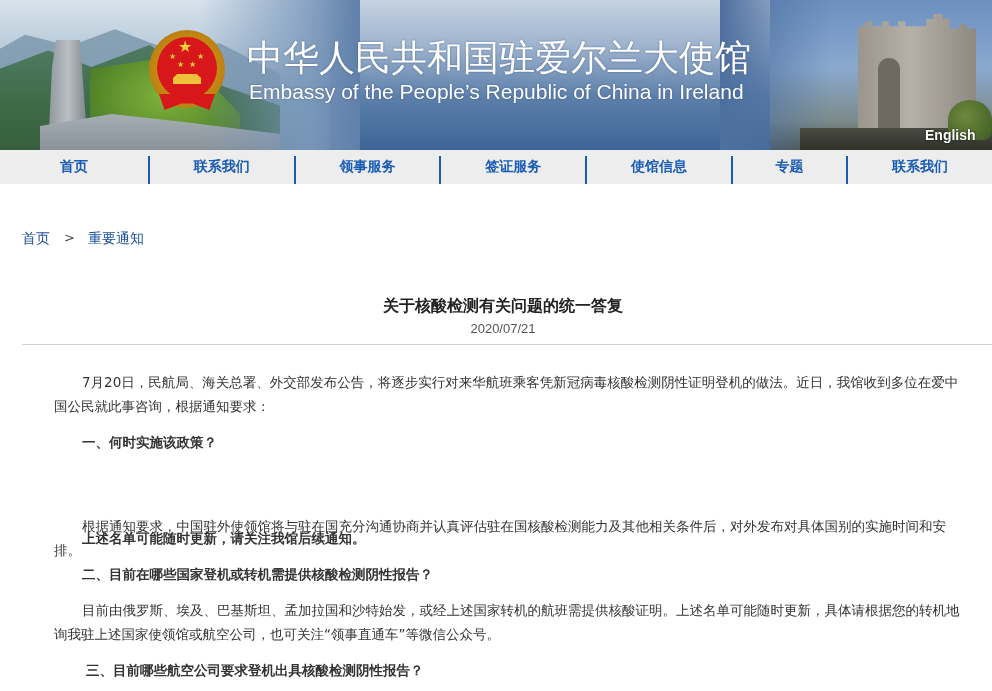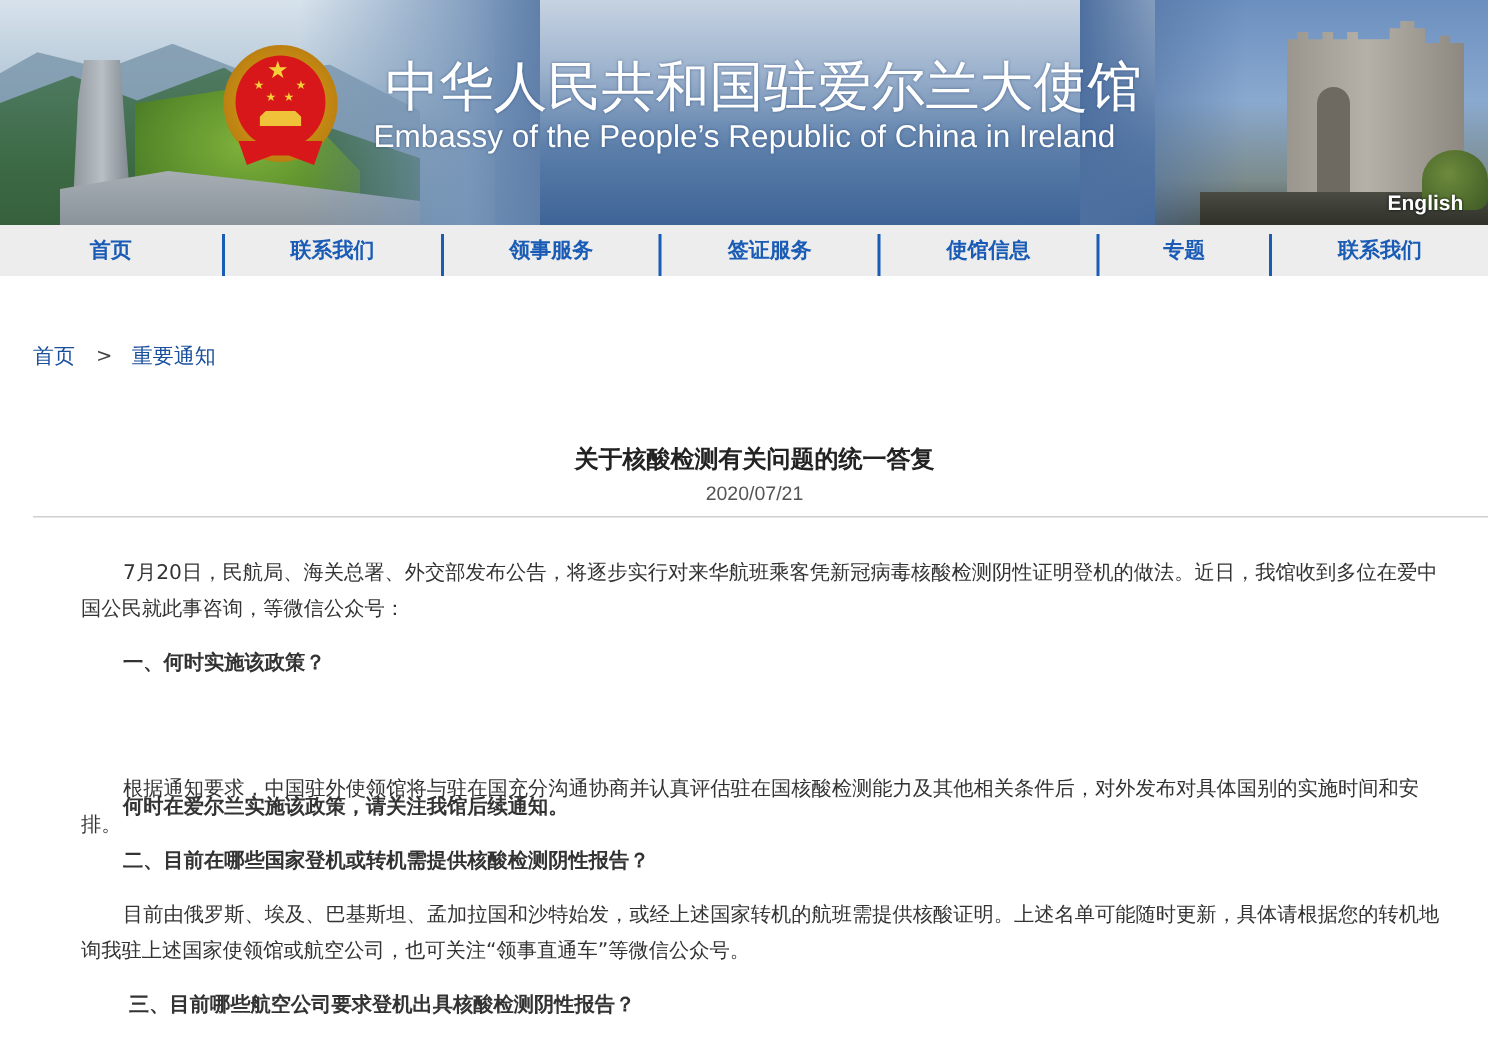--- a/index.html
+++ b/index.html
@@ -90,21 +90,21 @@
   .emblem .gate {
     position: absolute; left: 24px; top: 44px; width: 28px; height: 10px;
     background: #f0c23a; clip-path: polygon(15% 0, 85% 0, 100% 40%, 100% 100%, 0 100%, 0 40%);
   }
   .emblem .ribbon {
     position: absolute; left: 10px; top: 64px; width: 56px; height: 16px;
     background: #d8171b; clip-path: polygon(0 0, 100% 0, 90% 100%, 60% 60%, 40% 60%, 10% 100%);
   }
 
   .title-cn {
-    position: absolute; left: 257px; top: 37px; font-size: 36px; line-height: 42px; color: #ffffff;
+    position: absolute; left: 247px; top: 37px; font-size: 36px; line-height: 42px; color: #ffffff;
     font-family: Liberation Serif, serif; letter-spacing: 0px; white-space: nowrap;
     text-shadow: 0 0 2px rgba(30,60,110,.6);
   }
   .title-en {
     position: absolute; left: 249px; top: 80px; font-size: 21px; line-height: 24px; color: #ffffff;
     font-family: "Liberation Sans", sans-serif; white-space: nowrap;
     text-shadow: 0 0 2px rgba(30,60,110,.6);
   }
   .english-link {
     position: absolute; left: 925px; top: 126px; font-size: 14px; font-weight: bold; color: #ffffff;
@@ -215,20 +215,20 @@
   <a>首页</a>
   <span class="sep">&gt;</span>
   <a>重要通知</a>
 </div>
 
 <h1 class="article-title">关于核酸检测有关问题的统一答复</h1>
 <div class="article-date">2020/07/21</div>
 <div class="divider"></div>
 
 <div class="content">
-  <p class="p1">7月20日，民航局、海关总署、外交部发布公告，将逐步实行对来华航班乘客凭新冠病毒核酸检测阴性证明登机的做法。近日，我馆收到多位在爱中国公民就此事咨询，等微信公众号：</p>
+  <p class="p1">7月20日，民航局、海关总署、外交部发布公告，将逐步实行对来华航班乘客凭新冠病毒核酸检测阴性证明登机的做法。近日，我馆收到多位在爱中国公民就此事咨询，根据通知要求：</p>
   <p class="p2 bold">一、何时实施该政策？</p>
   <p class="p3">根据通知要求，中国驻外使领馆将与驻在国充分沟通协商并认真评估驻在国核酸检测能力及其他相关条件后，对外发布对具体国别的实施时间和安排。</p>
-  <p class="p4 bold">何时在爱尔兰实施该政策，请关注我馆后续通知。</p>
+  <p class="p4 bold">上述名单可能随时更新，请关注我馆后续通知。</p>
   <p class="p5 bold">二、目前在哪些国家登机或转机需提供核酸检测阴性报告？</p>
   <p class="p6">目前由俄罗斯、埃及、巴基斯坦、孟加拉国和沙特始发，或经上述国家转机的航班需提供核酸证明。上述名单可能随时更新，具体请根据您的转机地询我驻上述国家使领馆或航空公司，也可关注“领事直通车”等微信公众号。</p>
   <p class="p7 bold">三、目前哪些航空公司要求登机出具核酸检测阴性报告？</p>
 </div>
 
 </body></html>

